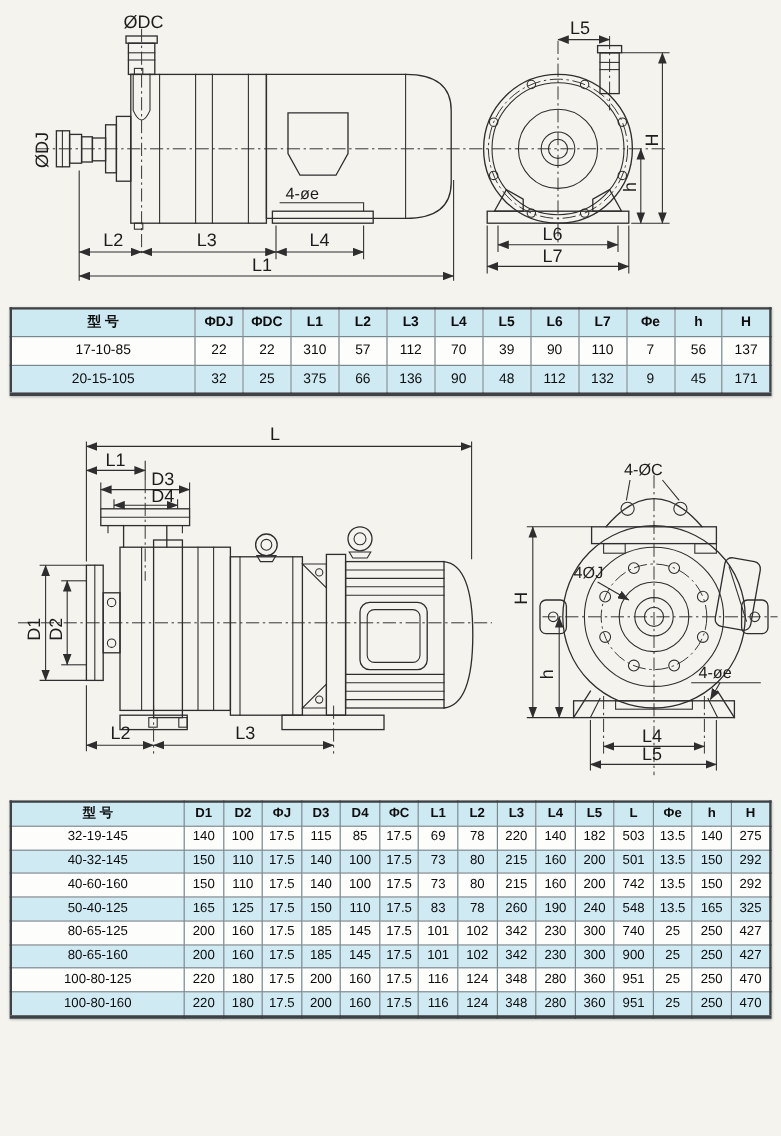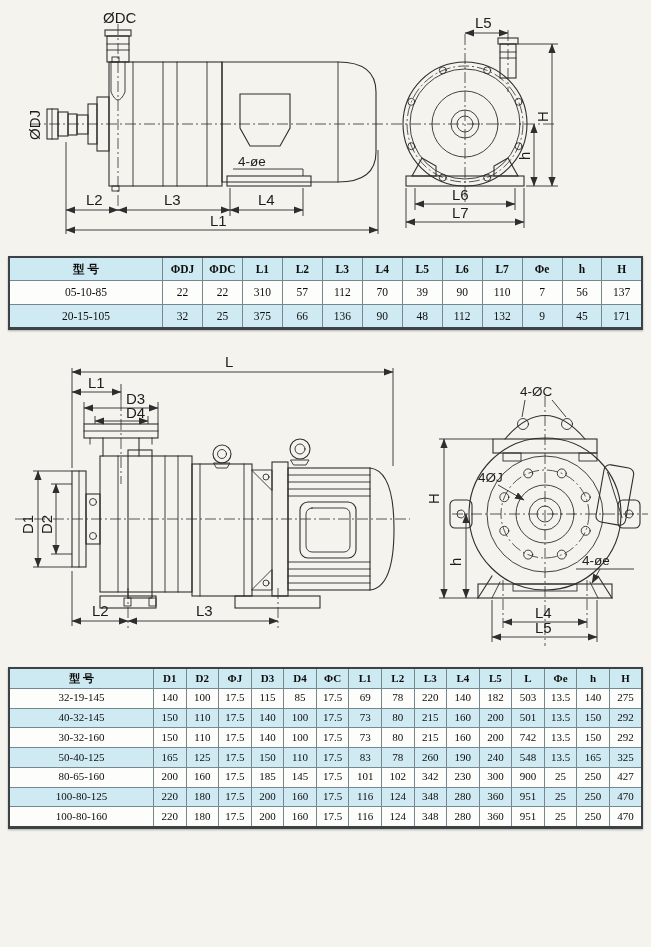--- a/index.html
+++ b/index.html
@@ -29,21 +29,20 @@
   svg .lab.sm{font-size:13.5px;}
   svg marker path{fill:var(--line);}
   table.dim-table{
     border-collapse:collapse;table-layout:fixed;
     width:635px;margin:0 auto;
     background:var(--row-bg);
     border:2px solid var(--border-outer);
     border-bottom-width:3px;
     font-size:11.5px;text-align:center;
     box-shadow:0 1px 2px rgba(40,50,55,.35);
-    font-family:Liberation Serif, serif;
   }
   table.dim-table th,table.dim-table td{
     border:1px solid var(--border-inner);
     padding:4px 1px;line-height:1.25;
     white-space:nowrap;overflow:hidden;
   }
   table.dim-table th{background:var(--header-bg);font-weight:bold;}
   table.dim-table tbody tr:nth-child(even){background:var(--row-alt-bg);}
   #table1 th:first-child,#table1 td:first-child{width:150px;}
   #table2 th:first-child,#table2 td:first-child{width:143px;}
@@ -182,21 +181,21 @@
             <th>L5</th>
             <th>L6</th>
             <th>L7</th>
             <th>Φe</th>
             <th>h</th>
             <th>H</th>
           </tr>
         </thead>
         <tbody>
           <tr>
-            <td>05-10-85</td>
+            <td>17-10-85</td>
             <td>22</td>
             <td>22</td>
             <td>310</td>
             <td>57</td>
             <td>112</td>
             <td>70</td>
             <td>39</td>
             <td>90</td>
             <td>110</td>
             <td>7</td>
@@ -446,21 +445,21 @@
             <td>80</td>
             <td>215</td>
             <td>160</td>
             <td>200</td>
             <td>501</td>
             <td>13.5</td>
             <td>150</td>
             <td>292</td>
           </tr>
           <tr>
-            <td>30-32-160</td>
+            <td>40-60-160</td>
             <td>150</td>
             <td>110</td>
             <td>17.5</td>
             <td>140</td>
             <td>100</td>
             <td>17.5</td>
             <td>73</td>
             <td>80</td>
             <td>215</td>
             <td>160</td>
@@ -482,20 +481,38 @@
             <td>78</td>
             <td>260</td>
             <td>190</td>
             <td>240</td>
             <td>548</td>
             <td>13.5</td>
             <td>165</td>
             <td>325</td>
           </tr>
           <tr>
+            <td>80-65-125</td>
+            <td>200</td>
+            <td>160</td>
+            <td>17.5</td>
+            <td>185</td>
+            <td>145</td>
+            <td>17.5</td>
+            <td>101</td>
+            <td>102</td>
+            <td>342</td>
+            <td>230</td>
+            <td>300</td>
+            <td>740</td>
+            <td>25</td>
+            <td>250</td>
+            <td>427</td>
+          </tr>
+          <tr>
             <td>80-65-160</td>
             <td>200</td>
             <td>160</td>
             <td>17.5</td>
             <td>185</td>
             <td>145</td>
             <td>17.5</td>
             <td>101</td>
             <td>102</td>
             <td>342</td>

